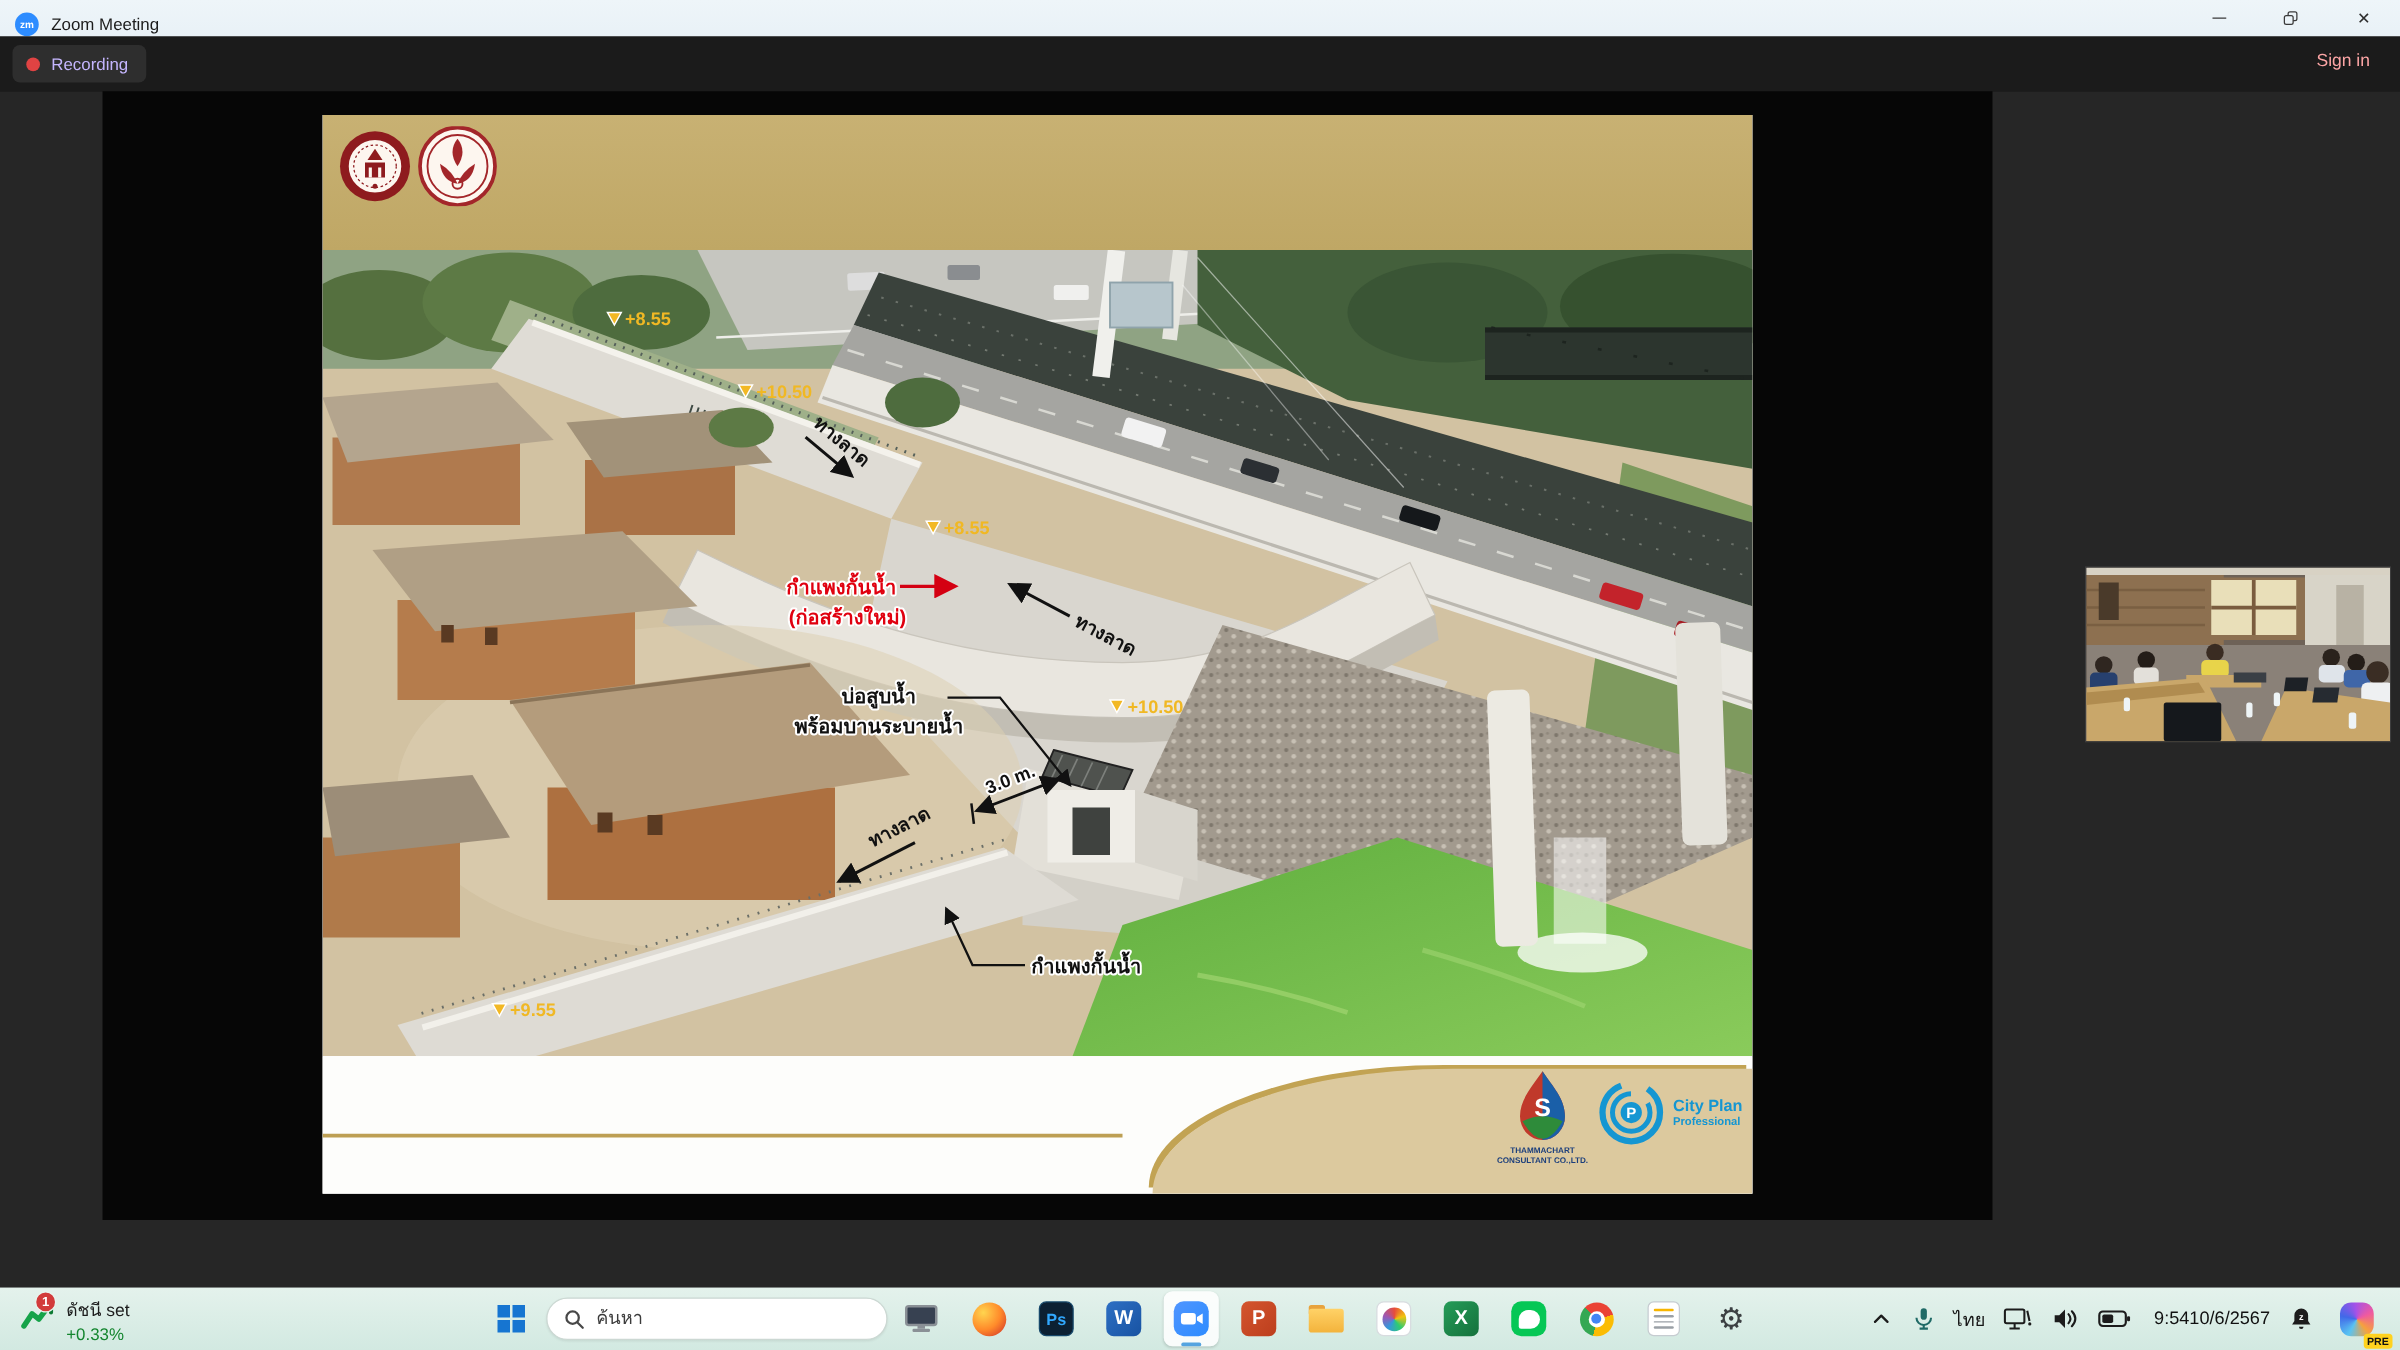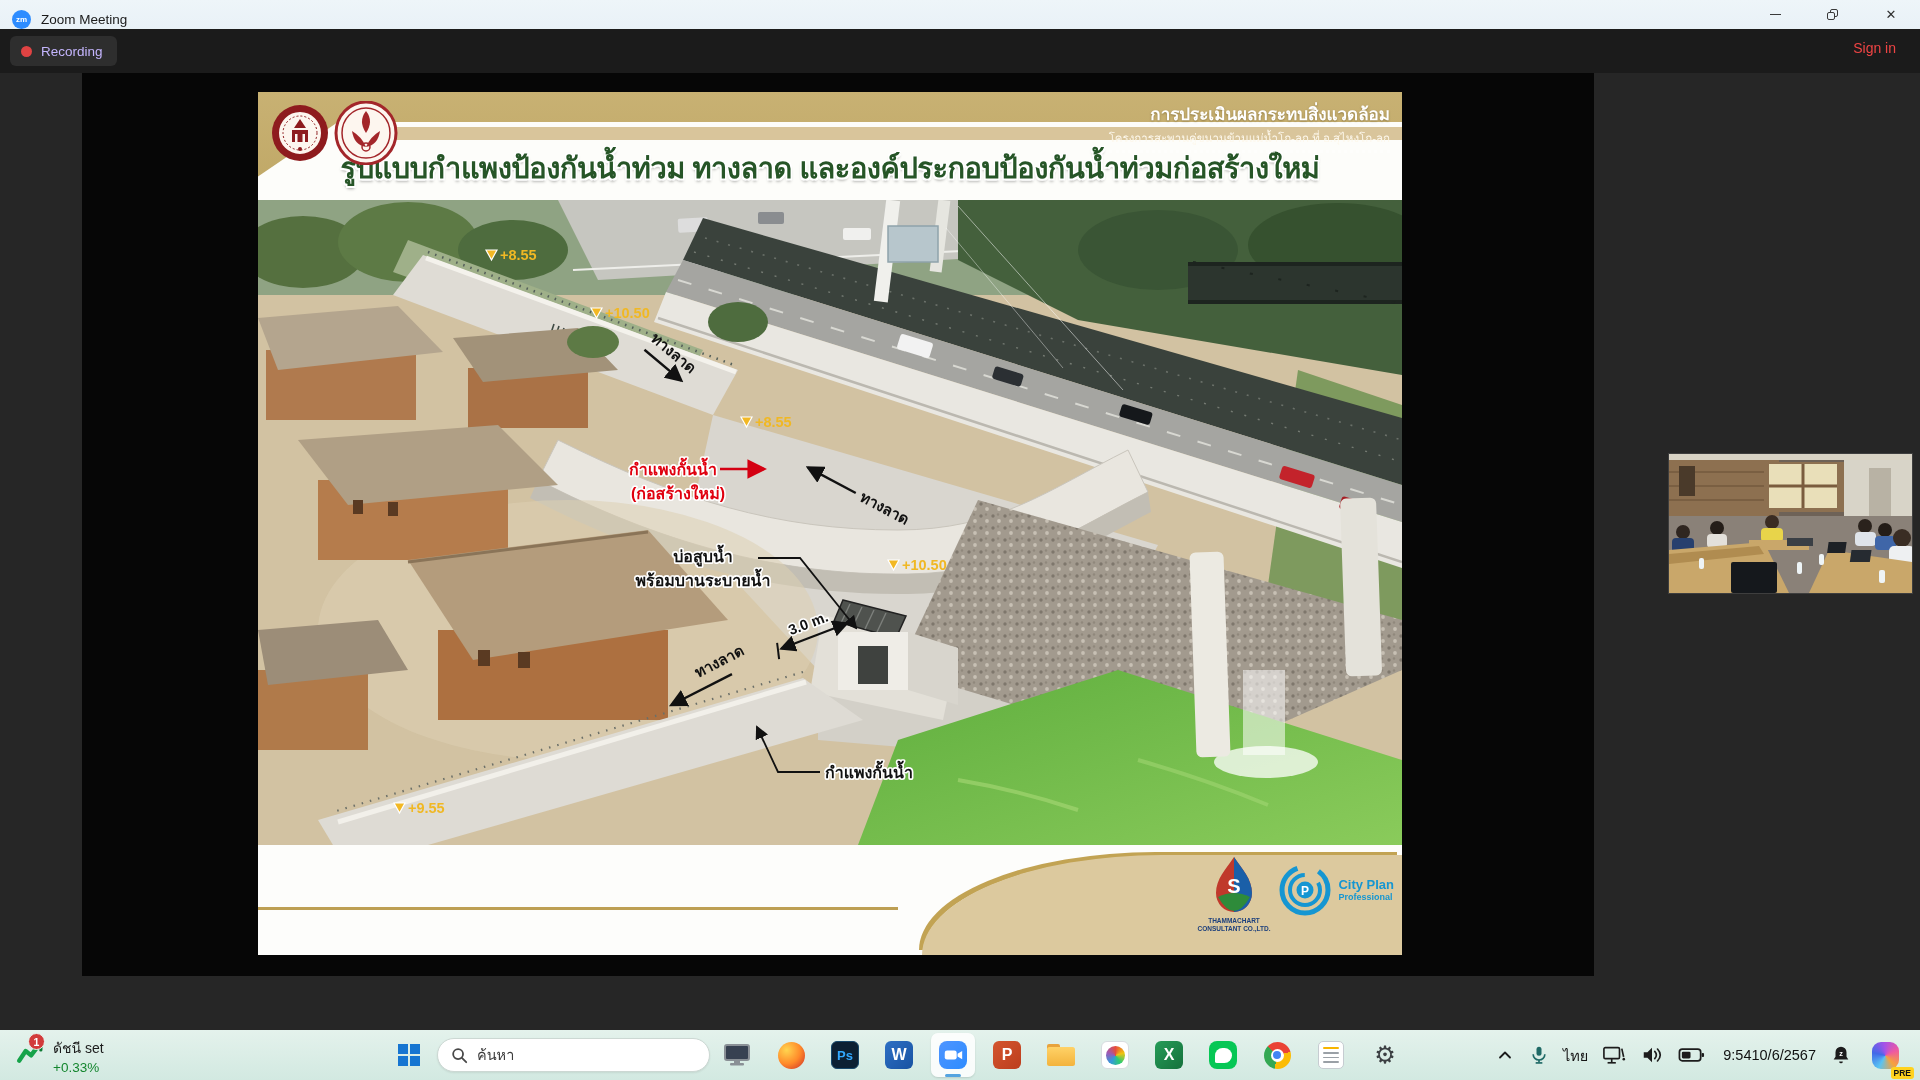--- a/index.html
+++ b/index.html
@@ -21,21 +21,21 @@
   .r-back { position:absolute; left:3px; top:0; width:8px; height:8px; border:1.2px solid #3a3a3a; border-radius:2px; }
   .r-front { position:absolute; left:0; top:3px; width:8px; height:8px; border:1.2px solid #3a3a3a; background:#ebf3f8; border-radius:2px; }
   .close-glyph { font-size:13px; color:#2f2f2f; }
 
   
   .menubar { position:absolute; left:0; top:29px; width:1920px; height:44px; background:#1b1b1b; }
   .rec-pill { position:absolute; left:10px; top:7px; height:30px; background:#2e2e2e;
     border-radius:6px; display:flex; align-items:center; padding:0 14px 0 11px; }
   .rec-dot { width:11px; height:11px; border-radius:50%; background:#e04343; margin-right:9px; }
   .rec-label { color:#c4b5fd; font-size:13.5px; }
-  .signin { position:absolute; right:24px; top:11px; color:#ef4444; font-size:14px; }
+  .signin { position:absolute; right:24px; top:11px; color:#fca5a5; font-size:14px; }
 
   
   .stage { position:absolute; left:0; top:73px; width:1920px; height:957px; background:#262626; }
   .share-black { position:absolute; left:82px; top:0; width:1512px; height:903px; background:#060606; }
 
   
   .slide { position:absolute; left:258px; top:19px; width:1144px; height:863px; background:#fff; overflow:hidden; }
   .slide-header { position:absolute; left:0; top:0; width:1144px; height:108px;
     background:linear-gradient(180deg,#c8b173,#bfa765); }
   .title-band { position:absolute; left:0; top:30px; width:1144px; height:78px; background:#fdfdfa;
@@ -189,24 +189,20 @@
     </div>
     <div class="signin">Sign in</div>
   </div>
 
   <div class="stage">
     <div class="share-black"></div>
 
     <div class="slide">
 
       <div class="slide-header">
-        <div class="title-band">
-          <div class="tan-stripe"></div>
-          <div class="slide-title">รูปแบบกำแพงป้องกันน้ำท่วม ทางลาด และองค์ประกอบป้องกันน้ำท่วมก่อสร้างใหม่</div>
-        </div>
         <div class="seal seal1">
           <svg width="58" height="58" viewBox="0 0 58 58">
             <circle cx="29" cy="29" r="28" fill="#8e1b1e"></circle>
             <circle cx="29" cy="29" r="22" fill="#fdf6ef"></circle>
             <circle cx="29" cy="29" r="22" fill="none" stroke="#8e1b1e" stroke-width="2"></circle>
             <circle cx="29" cy="29" r="17" fill="none" stroke="#8e1b1e" stroke-width="1" stroke-dasharray="2 2"></circle>
             <path d="M29 15 l6 9 h-12 z" fill="#8e1b1e"></path>
             <rect x="21" y="26" width="16" height="12" fill="#8e1b1e"></rect>
             <rect x="24" y="30" width="2.5" height="8" fill="#fdf6ef"></rect>
             <rect x="31.5" y="30" width="2.5" height="8" fill="#fdf6ef"></rect>
@@ -216,25 +212,20 @@
         <div class="seal seal2">
           <svg width="64" height="64" viewBox="0 0 64 64">
             <ellipse cx="32" cy="32" rx="30" ry="31" fill="#fdf6ef"></ellipse>
             <ellipse cx="32" cy="32" rx="30" ry="31" fill="none" stroke="#a3262a" stroke-width="3"></ellipse>
             <ellipse cx="32" cy="32" rx="24" ry="25" fill="none" stroke="#a3262a" stroke-width="1.5"></ellipse>
             <path d="M32 10 q8 10 0 22 q-8 -12 0 -22z" fill="#a3262a"></path>
             <path d="M18 30 q10 6 14 16 q-12 -2 -14 -16z" fill="#a3262a"></path>
             <path d="M46 30 q-10 6 -14 16 q12 -2 14 -16z" fill="#a3262a"></path>
             <circle cx="32" cy="46" r="4" fill="none" stroke="#a3262a" stroke-width="1.5"></circle>
           </svg>
-        </div>
-        <div class="project-block">
-          <div class="project-title">การประเมินผลกระทบสิ่งแวดล้อม</div>
-          <div class="project-sub">โครงการสะพานคู่ขนานข้ามแม่น้ำโก-ลก ที่ อ.สุไหงโก-ลก</div>
-          <div class="project-dots"></div>
         </div>
       </div>
 
       <div class="scene-wrap">
         <svg width="1144" height="645" viewBox="0 0 1144 645">
           <defs>
             <pattern id="rocks" width="12" height="12" patternUnits="userSpaceOnUse">
               <rect width="12" height="12" fill="#a29a8e"></rect>
               <circle cx="3" cy="4" r="1.7" fill="#7e776c"></circle>
               <circle cx="9" cy="9" r="1.9" fill="#c7c0b4"></circle>

